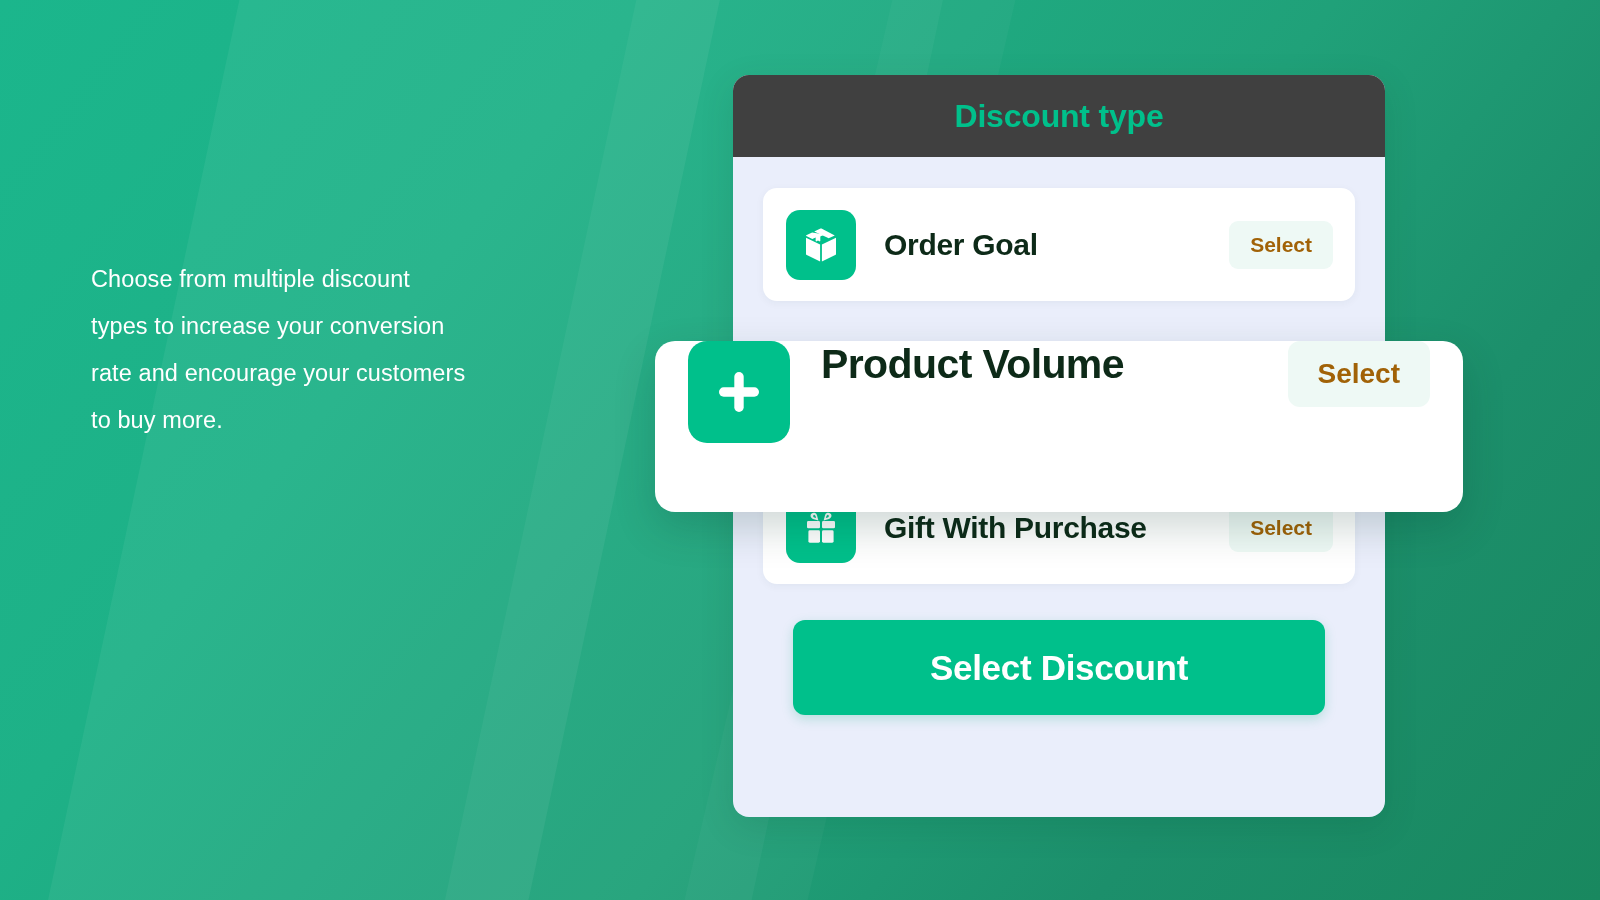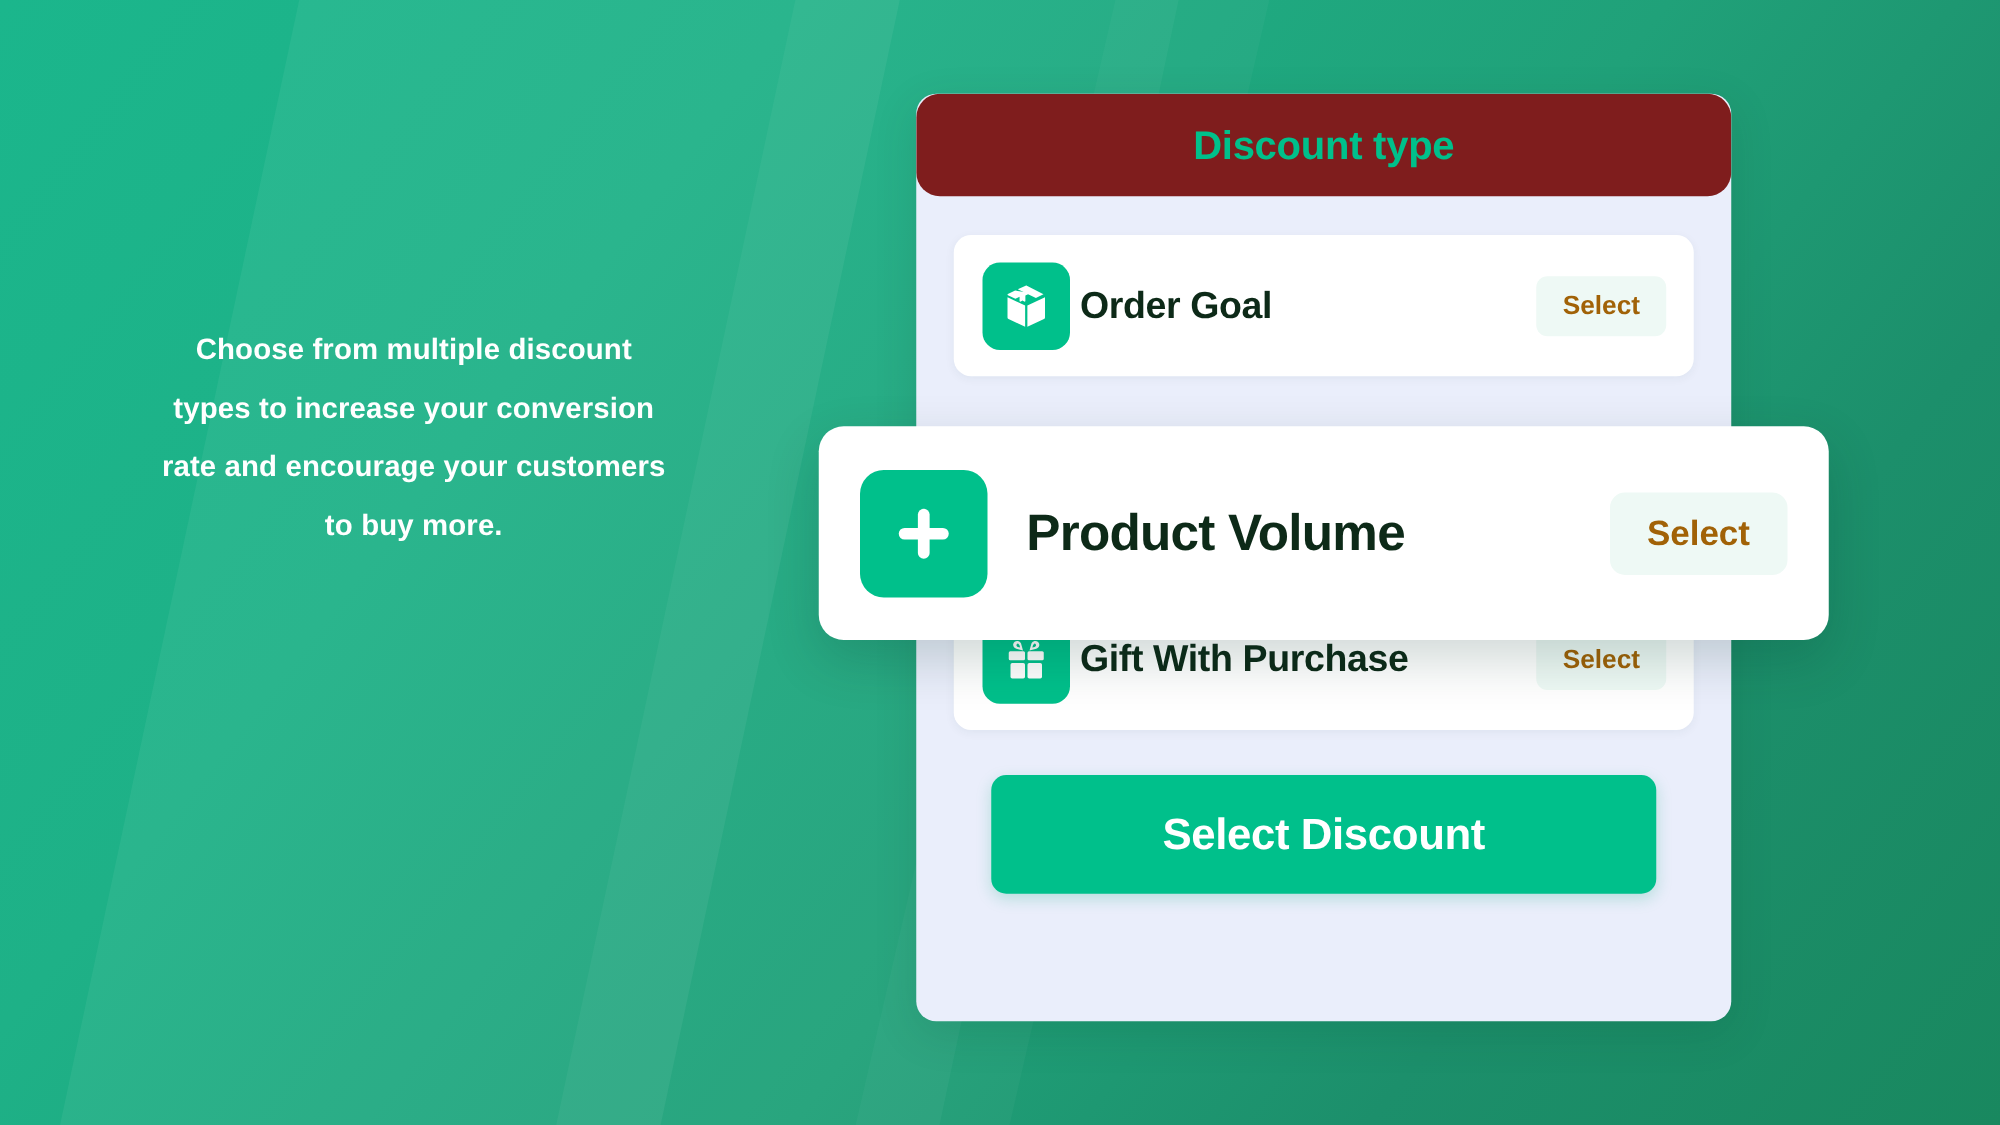--- a/index.html
+++ b/index.html
@@ -54,46 +54,44 @@
     font-weight:bold;
     line-height:1.2;
     letter-spacing:-.6px;
     white-space:pre-line;
   }
 
   .subcopy {
     margin-top:50px;
     color:#ffffff;
     font-size:23.5px;
-    font-weight:bold;
+    font-weight:normal;
     line-height:2.0;
     letter-spacing:.1px;
     max-width:480px;
     white-space:pre-line;
-    text-align:center;
   }
 
   
   .panel {
     position:absolute;
     left:733px; top:75px;
     width:652px; height:742px;
     background:#eaeefb;
     border-radius:16px;
     box-shadow:0 10px 34px rgba(8,60,42,.13);
     overflow:hidden;
   }
 
   .panel-header {
     height:82px;
-    background:#7f1d1d;
+    background:#404040;
     display:flex;
     align-items:center;
     justify-content:center;
-    border-radius:19px;
   }
   .panel-header-title {
     color:#00c08b;
     font-size:32px;
     font-weight:bold;
     letter-spacing:-.2px;
   }
 
   .panel-body { padding:31px 30px 0 30px; }
 
@@ -111,21 +109,21 @@
   .row-icon {
     width:70px; height:70px;
     border-radius:14px;
     background:#00c08b;
     display:flex; align-items:center; justify-content:center;
     flex:0 0 auto;
   }
   .row-icon svg { display:block; }
 
   .row-title {
-    margin-left:8px;
+    margin-left:28px;
     color:#0d2a18;
     font-size:30px;
     font-weight:bold;
     letter-spacing:-.3px;
     white-space:nowrap;
   }
 
   .select-btn {
     margin-left:auto;
     background:#eef9f5;
@@ -143,21 +141,21 @@
   .row-gap { height:170px; }
 
   
   .row-float {
     position:absolute;
     left:655px; top:341px;
     width:808px; height:171px;
     background:#ffffff;
     border-radius:20px;
     display:flex;
-    align-items:center;
+    align-items:flex-start;
     padding:0 33px 0 33px;
     box-shadow:0 16px 42px rgba(6,50,35,.19);
     z-index:5;
   }
   .row-float .row-icon { width:102px; height:102px; border-radius:19px; }
   .row-float .row-title { margin-left:31px; font-size:41px; letter-spacing:-.6px; }
   .row-float .select-btn { font-size:28px; border-radius:12px; padding:17px 30px; }
 
   
   .cta-wrap { padding:36px 30px 0 30px; }

